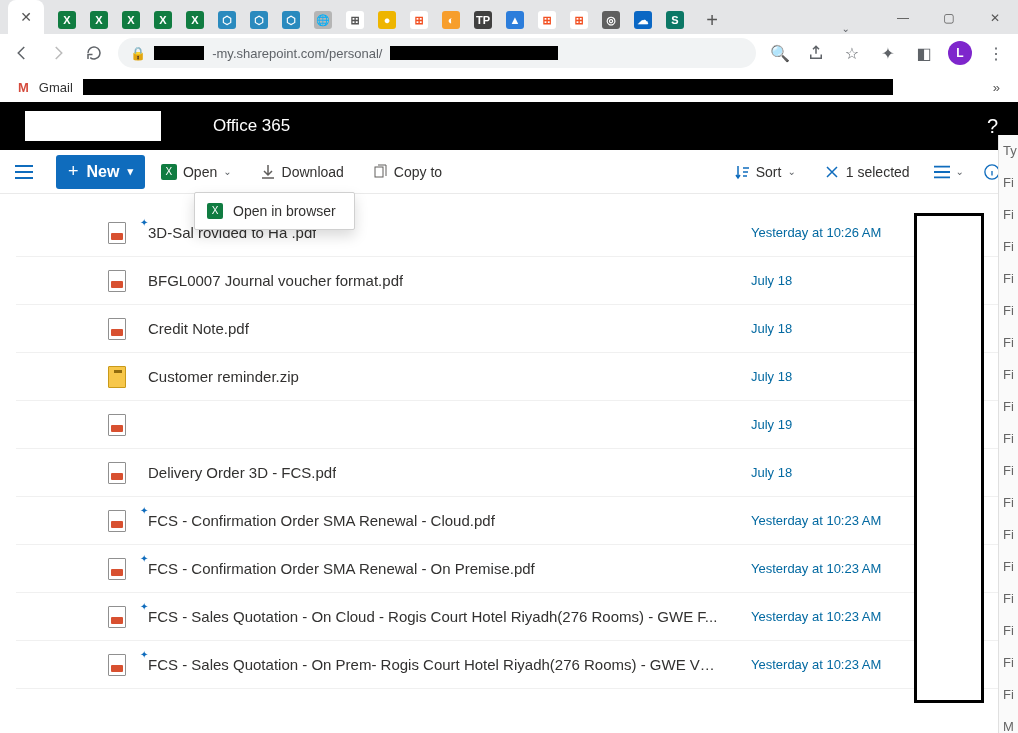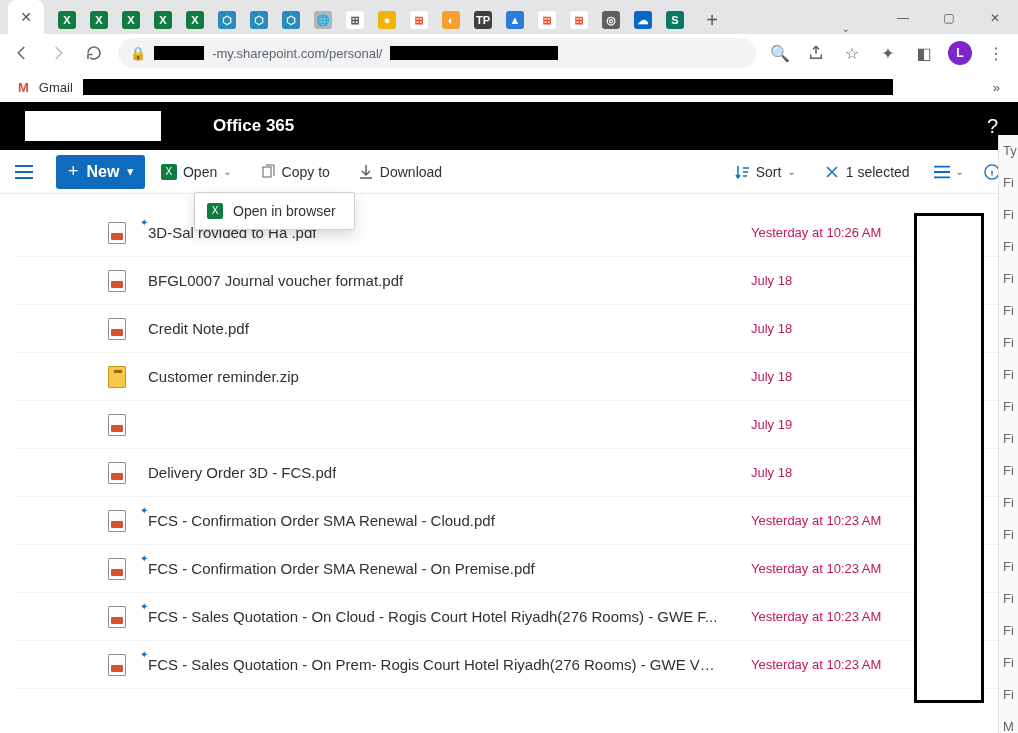--- a/index.html
+++ b/index.html
@@ -26,21 +26,21 @@
 
 
 .bm-bar { height: 30px; display: flex; align-items: center; padding: 0 18px; gap: 10px; font-size: 13px; color: #333; }
 .bm-bar .bm-redact { flex: none; width: 810px; height: 16px; background: #000; }
 .bm-more { margin-left: auto; color: #555; }
 
 
 .suite-bar { background: #000; height: 48px; display: flex; align-items: center; color: #fff; }
 .suite-logo { width: 185px; display: flex; align-items: center; justify-content: center; padding: 0 10px; }
 .suite-logo-box { background: #fff; border: 2px solid #000; width: 140px; height: 34px; }
-.suite-title { font-size: 17px; font-weight: 700; padding-left: 28px; }
+.suite-title { font-size: 17px; font-weight: 400; padding-left: 28px; }
 .suite-help { margin-left: auto; padding-right: 20px; font-size: 20px; }
 
 
 .cmd-bar { height: 44px; display: flex; align-items: center; padding: 0 10px 0 0; border-bottom: 1px solid #eaeaea; gap: 4px; background: #fff; position: relative; }
 .hamburger { width: 48px; height: 44px; display: flex; align-items: center; justify-content: center; color: #2b71d9; }
 .cmd { display: flex; align-items: center; gap: 6px; padding: 0 12px; height: 34px; font-size: 14px; color: #323130; }
 .cmd .ico { width: 16px; height: 16px; display: flex; align-items: center; justify-content: center; }
 .new-btn { background: #0f6cbd; color: #fff; border-radius: 3px; padding: 0 12px; gap: 8px; font-weight: 600; height: 34px; display: flex; align-items: center; margin-left: 4px; }
 .new-btn .plus { font-size: 18px; font-weight: 400; }
 .new-btn .chev { font-size: 11px; }
@@ -48,21 +48,21 @@
 .sel-icon { color: #0f6cbd; }
 
 
 .open-dd { position: absolute; top: 42px; left: 194px; background: #fff; border: 1px solid #d0d0d0; border-radius: 2px; box-shadow: 0 6px 14px rgba(0,0,0,.15); z-index: 50; }
 .open-dd-item { display: flex; align-items: center; gap: 10px; padding: 10px 18px 10px 12px; font-size: 14px; color: #323130; }
 
 
 .file-list { position: absolute; left: 16px; right: 8px; top: 209px; bottom: 10px; overflow: hidden; }
 .row { height: 48px; display: flex; align-items: center; border-bottom: 1px solid #f0f0f0; padding-left: 88px; position: relative; }
 .row .name { position: absolute; left: 132px; font-size: 15px; color: #323130; white-space: nowrap; max-width: 570px; overflow: hidden; text-overflow: ellipsis; }
-.row .mod { position: absolute; left: 735px; font-size: 13px; color: #be185d; }
+.row .mod { position: absolute; left: 735px; font-size: 13px; color: #0369a1; }
 .new-badge { position: absolute; left: 124px; top: 8px; color: #0f6cbd; font-size: 10px; }
 
 
 .fi { width: 18px; height: 22px; border: 1px solid #909090; background: #fff; position: relative; border-radius: 1px; }
 .fi.pdf::after { content: ""; position: absolute; left: 2px; right: 2px; bottom: 3px; height: 7px; background: #d85030; border-radius: 1px; }
 .fi.zip { background: #f7c74a; border-color: #c99a1a; }
 .fi.zip::after { content: ""; position: absolute; left: 5px; top: 3px; width: 8px; height: 3px; background: #926c0d; }
 
 
 .right-redact { position: absolute; top: 213px; left: 914px; width: 70px; height: 490px; border: 3px solid #000; background: #fff; z-index: 40; }
@@ -175,33 +175,33 @@
     <span class="chev">▾</span>
   </div>
   <div class="cmd">
     <span class="ico" style="background:#107C41;color:#fff;font-size:10px;border-radius:2px;width:16px;height:16px;line-height:16px;text-align:center">X</span>
     <span>Open</span>
     <span class="chev-down">⌄</span>
   </div>
   <div class="cmd">
     <span class="ico">
       <svg width="16" height="16" viewBox="0 0 16 16">
+          <path d="M8 1v9m-4-3 4 4 4-4M2 14h12" stroke="#605e5c" stroke-width="1.5" fill="none"></path>
+        </svg>
+    </span>
+    <span>Download</span>
+  </div>
+  <div class="cmd">
+    <span class="ico">
+      <svg width="16" height="16" viewBox="0 0 16 16">
           <rect x="3" y="3" width="8" height="10" stroke="#605e5c" fill="none"></rect>
           <path d="M6 1h8v11" stroke="#605e5c" fill="none"></path>
         </svg>
     </span>
     <span>Copy to</span>
-  </div>
-  <div class="cmd">
-    <span class="ico">
-      <svg width="16" height="16" viewBox="0 0 16 16">
-          <path d="M8 1v9m-4-3 4 4 4-4M2 14h12" stroke="#605e5c" stroke-width="1.5" fill="none"></path>
-        </svg>
-    </span>
-    <span>Download</span>
   </div>
   <div class="spacer"></div>
   <div class="cmd">
     <span class="ico sel-icon">
       <svg width="16" height="16" viewBox="0 0 16 16">
           <path d="M4 2v12m-2-3 2 3 2-3M9 4h6M9 8h5M9 12h4" stroke="#0f6cbd" stroke-width="1.5" fill="none"></path>
         </svg>
     </span>
     <span>Sort</span>
     <span class="chev-down">⌄</span>

